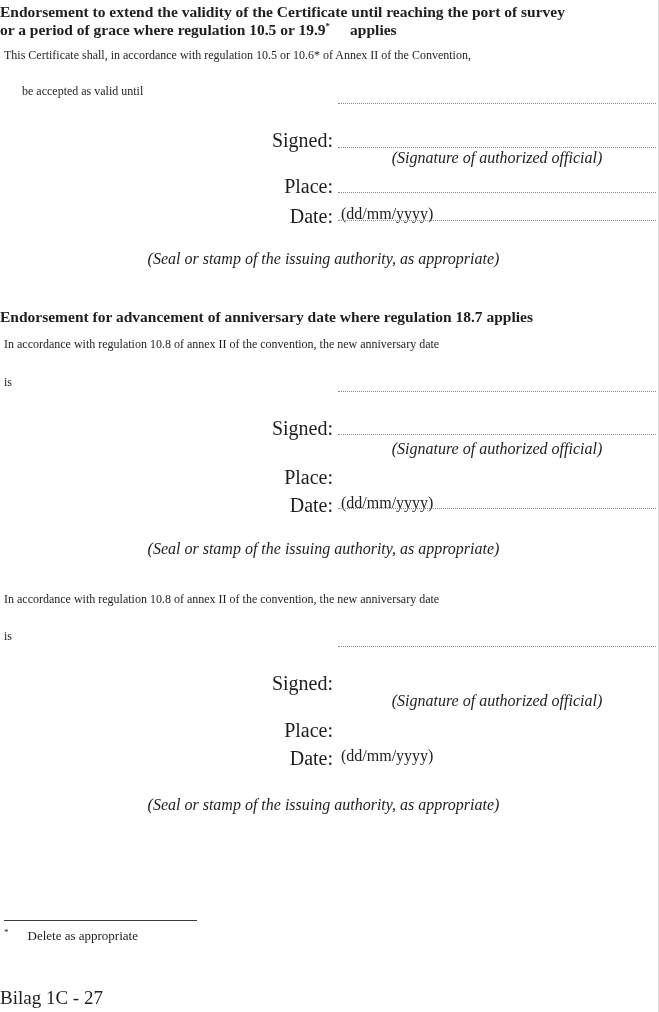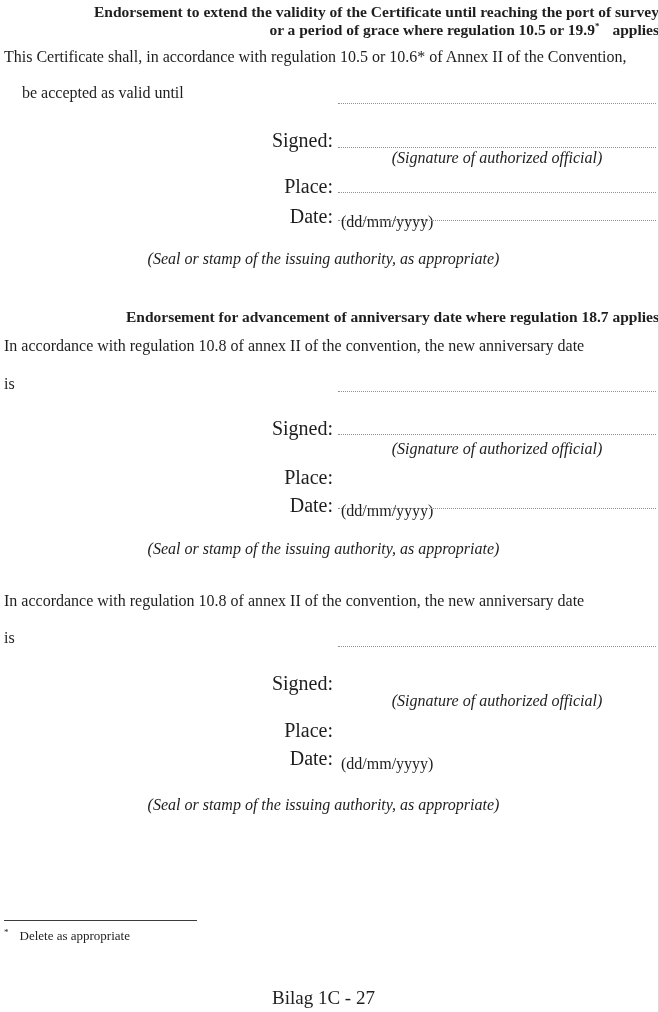--- a/index.html
+++ b/index.html
@@ -6,47 +6,47 @@
   .page {
     position:relative;
     width:659px; height:1012px;
     background:#ffffff;
     color:#1e1e1e;
     font-family:"Liberation Serif", serif;
     overflow:hidden;
     border-right:1px solid #d9d9d9;
     box-sizing:border-box;
   }
-  .c { left:0; width:659px; text-align:right; }
+  .c { left:0; width:659px; text-align:left; }
   .abs { position:absolute; white-space:nowrap; }
   .title { font-weight:bold; font-size:15.5px; }
-  .body  { font-size:16px;text-align:center; }
+  .body  { font-size:12px;text-align:center; }
   .label {
     position:absolute; left:0; width:333px;
     text-align:right; font-size:20px; white-space:nowrap;
   }
-  .hint { position:absolute; left:341px; font-size:16px; white-space:nowrap;margin-top:8px; }
+  .hint { position:absolute; left:341px; font-size:16px; white-space:nowrap; }
   .fill {
     position:absolute; left:338px; width:318px; height:12px;
     border-bottom:1px dotted #8f8f8f;
   }
   .caption { font-style:italic; font-size:16px; white-space:nowrap; }
   .fieldc { position:absolute; left:338px; width:318px; text-align:center; }
   .sealc  { position:absolute; left:-6px; width:659px; text-align:center; }
   .fnmark { font-size:9px; vertical-align:super; line-height:0; }
-  .tail { margin-left:13px; }
+  .tail { margin-left:20px; }
   .fnrule {
     position:absolute; top:920px; left:4px; width:193px;
     border-top:1px solid #3c3c3c; height:0;
   }
   .footnote { position:absolute; top:928px; left:4px; font-size:13px; white-space:nowrap; }
-  .fn-text { margin-left:11px; }
+  .fn-text { margin-left:19px; }
   .footer {
     position:absolute; top:987px; left:0; width:647px;
-    text-align:center; font-size:19px; white-space:nowrap;
+    text-align:left; font-size:19px; white-space:nowrap;
   }
 </style>
 </head>
 <body>
 
 <div class="page">
 
   <div class="abs title c" style="top:3px">Endorsement to extend the validity of the Certificate until reaching the port of survey</div>
   <div class="abs title c" style="top:21px"><span>or a period of grace where regulation 10.5 or 19.9</span><sup class="fnmark">*</sup><span class="tail">applies</span></div>
 

